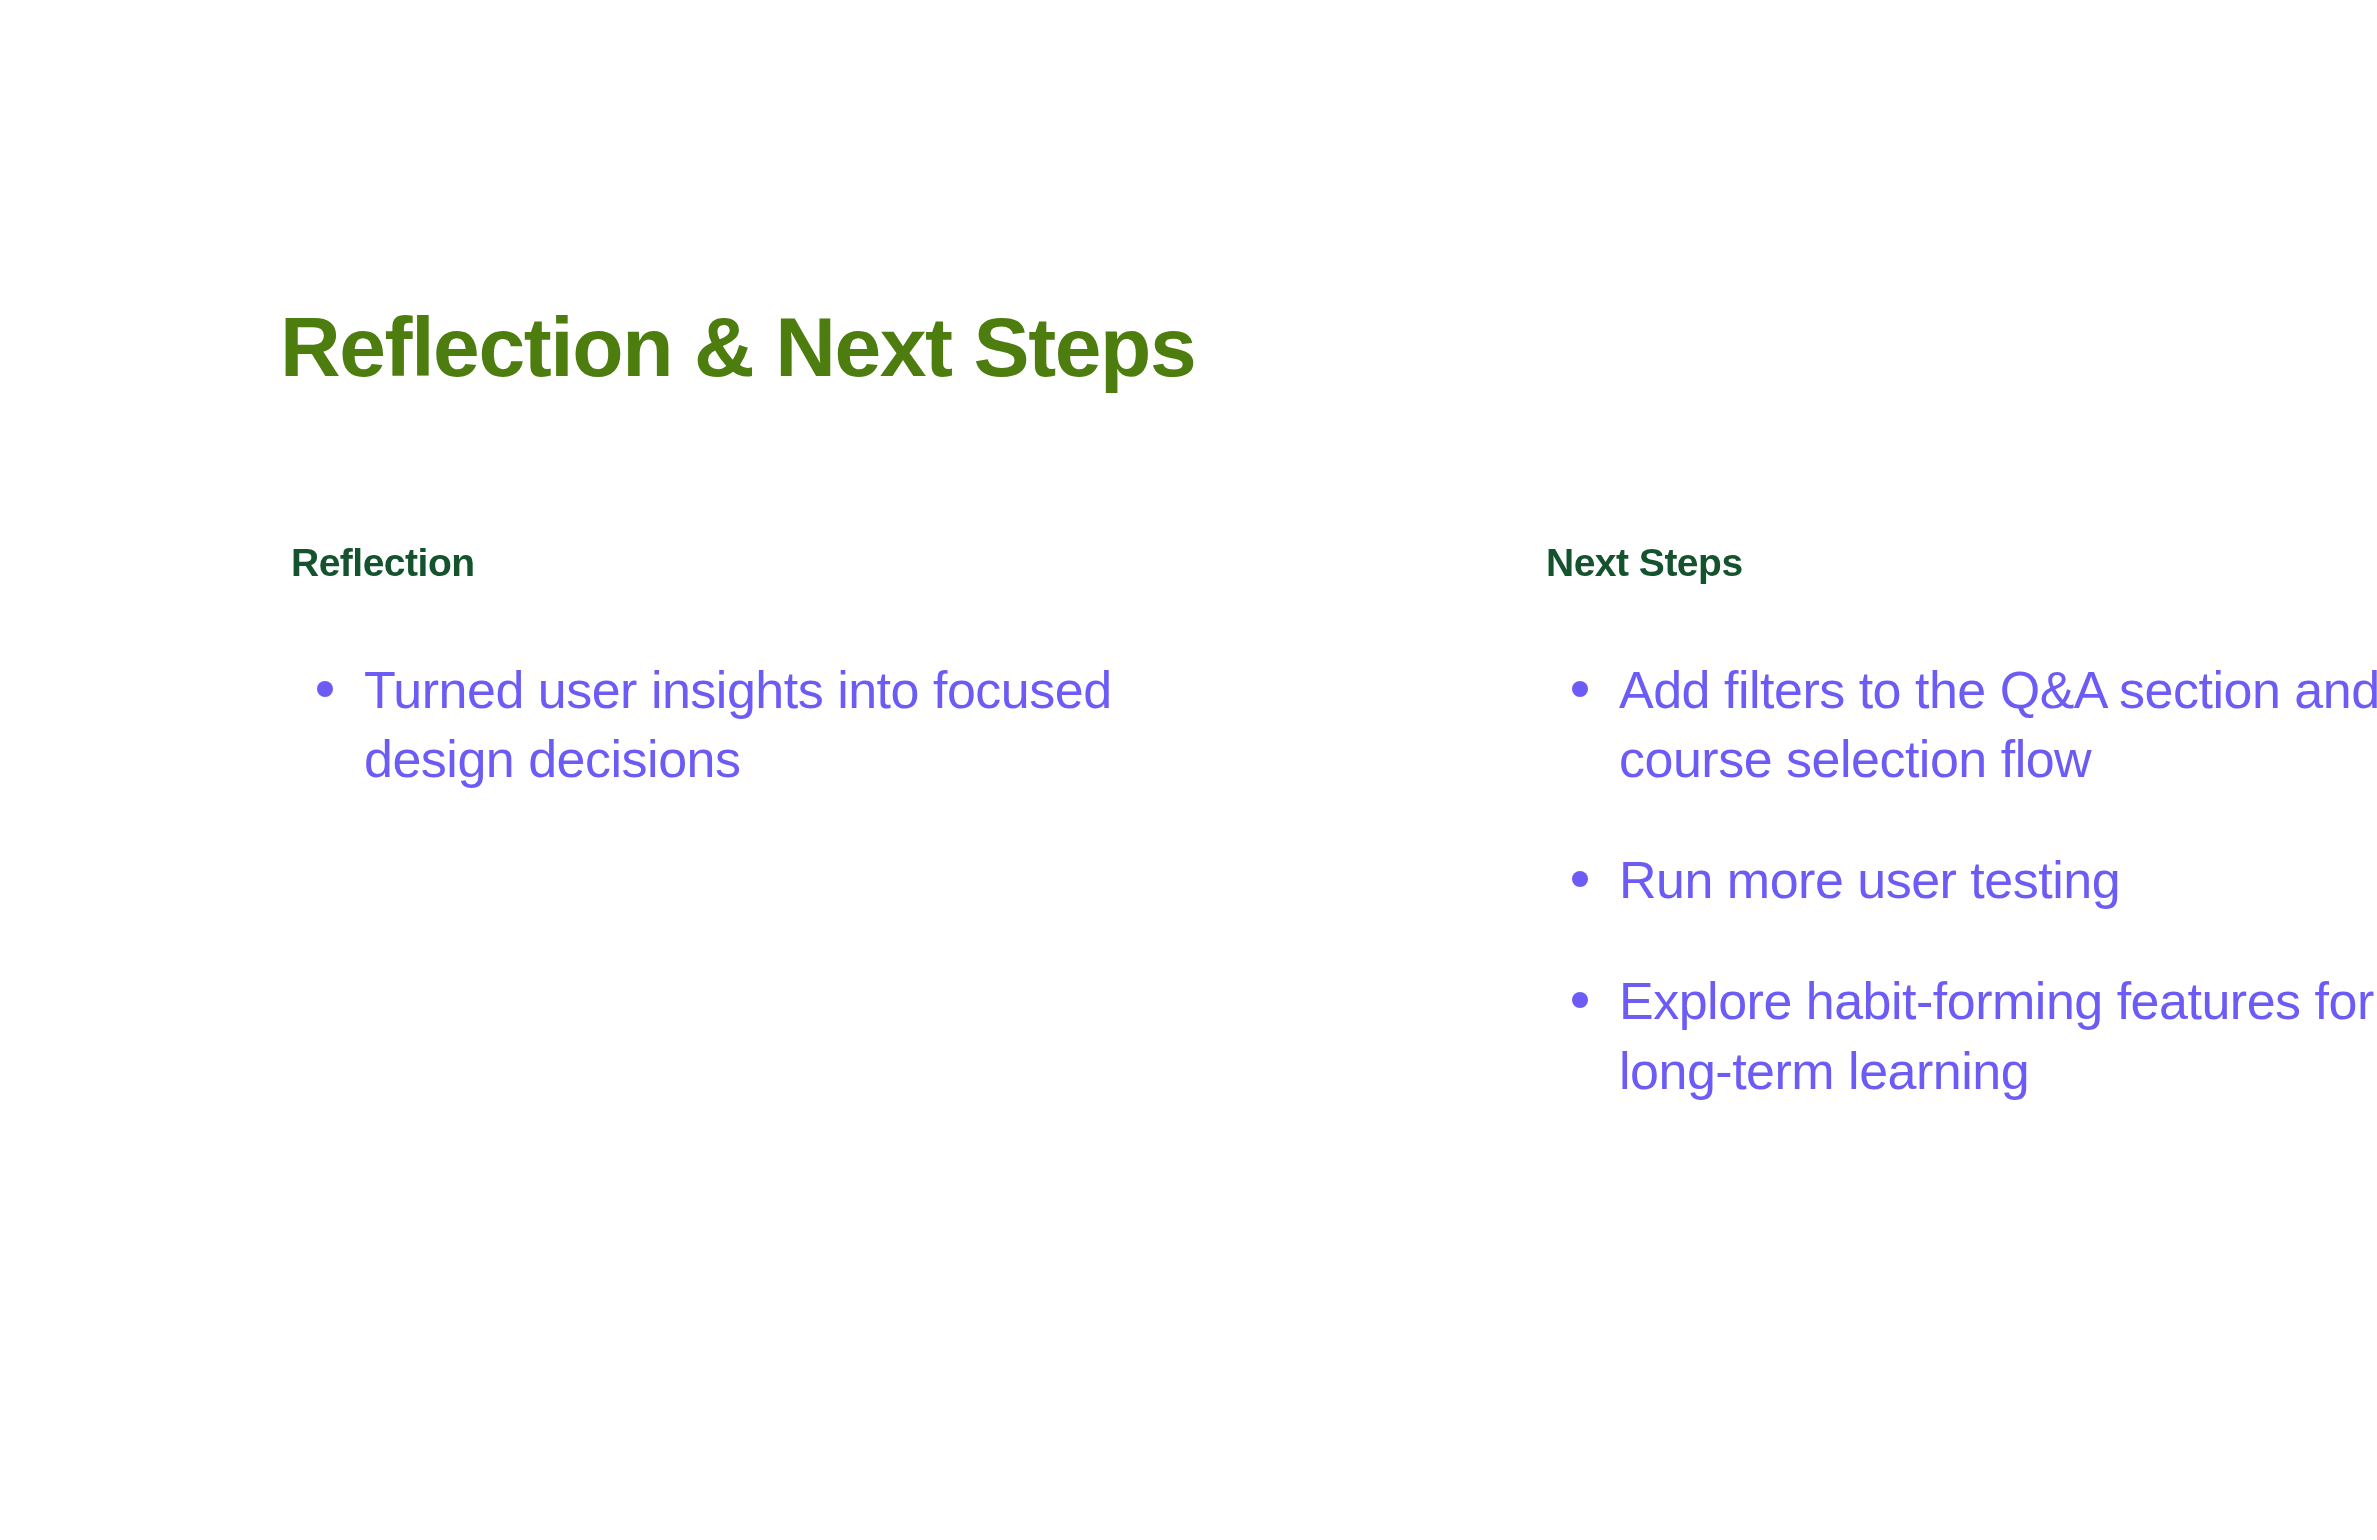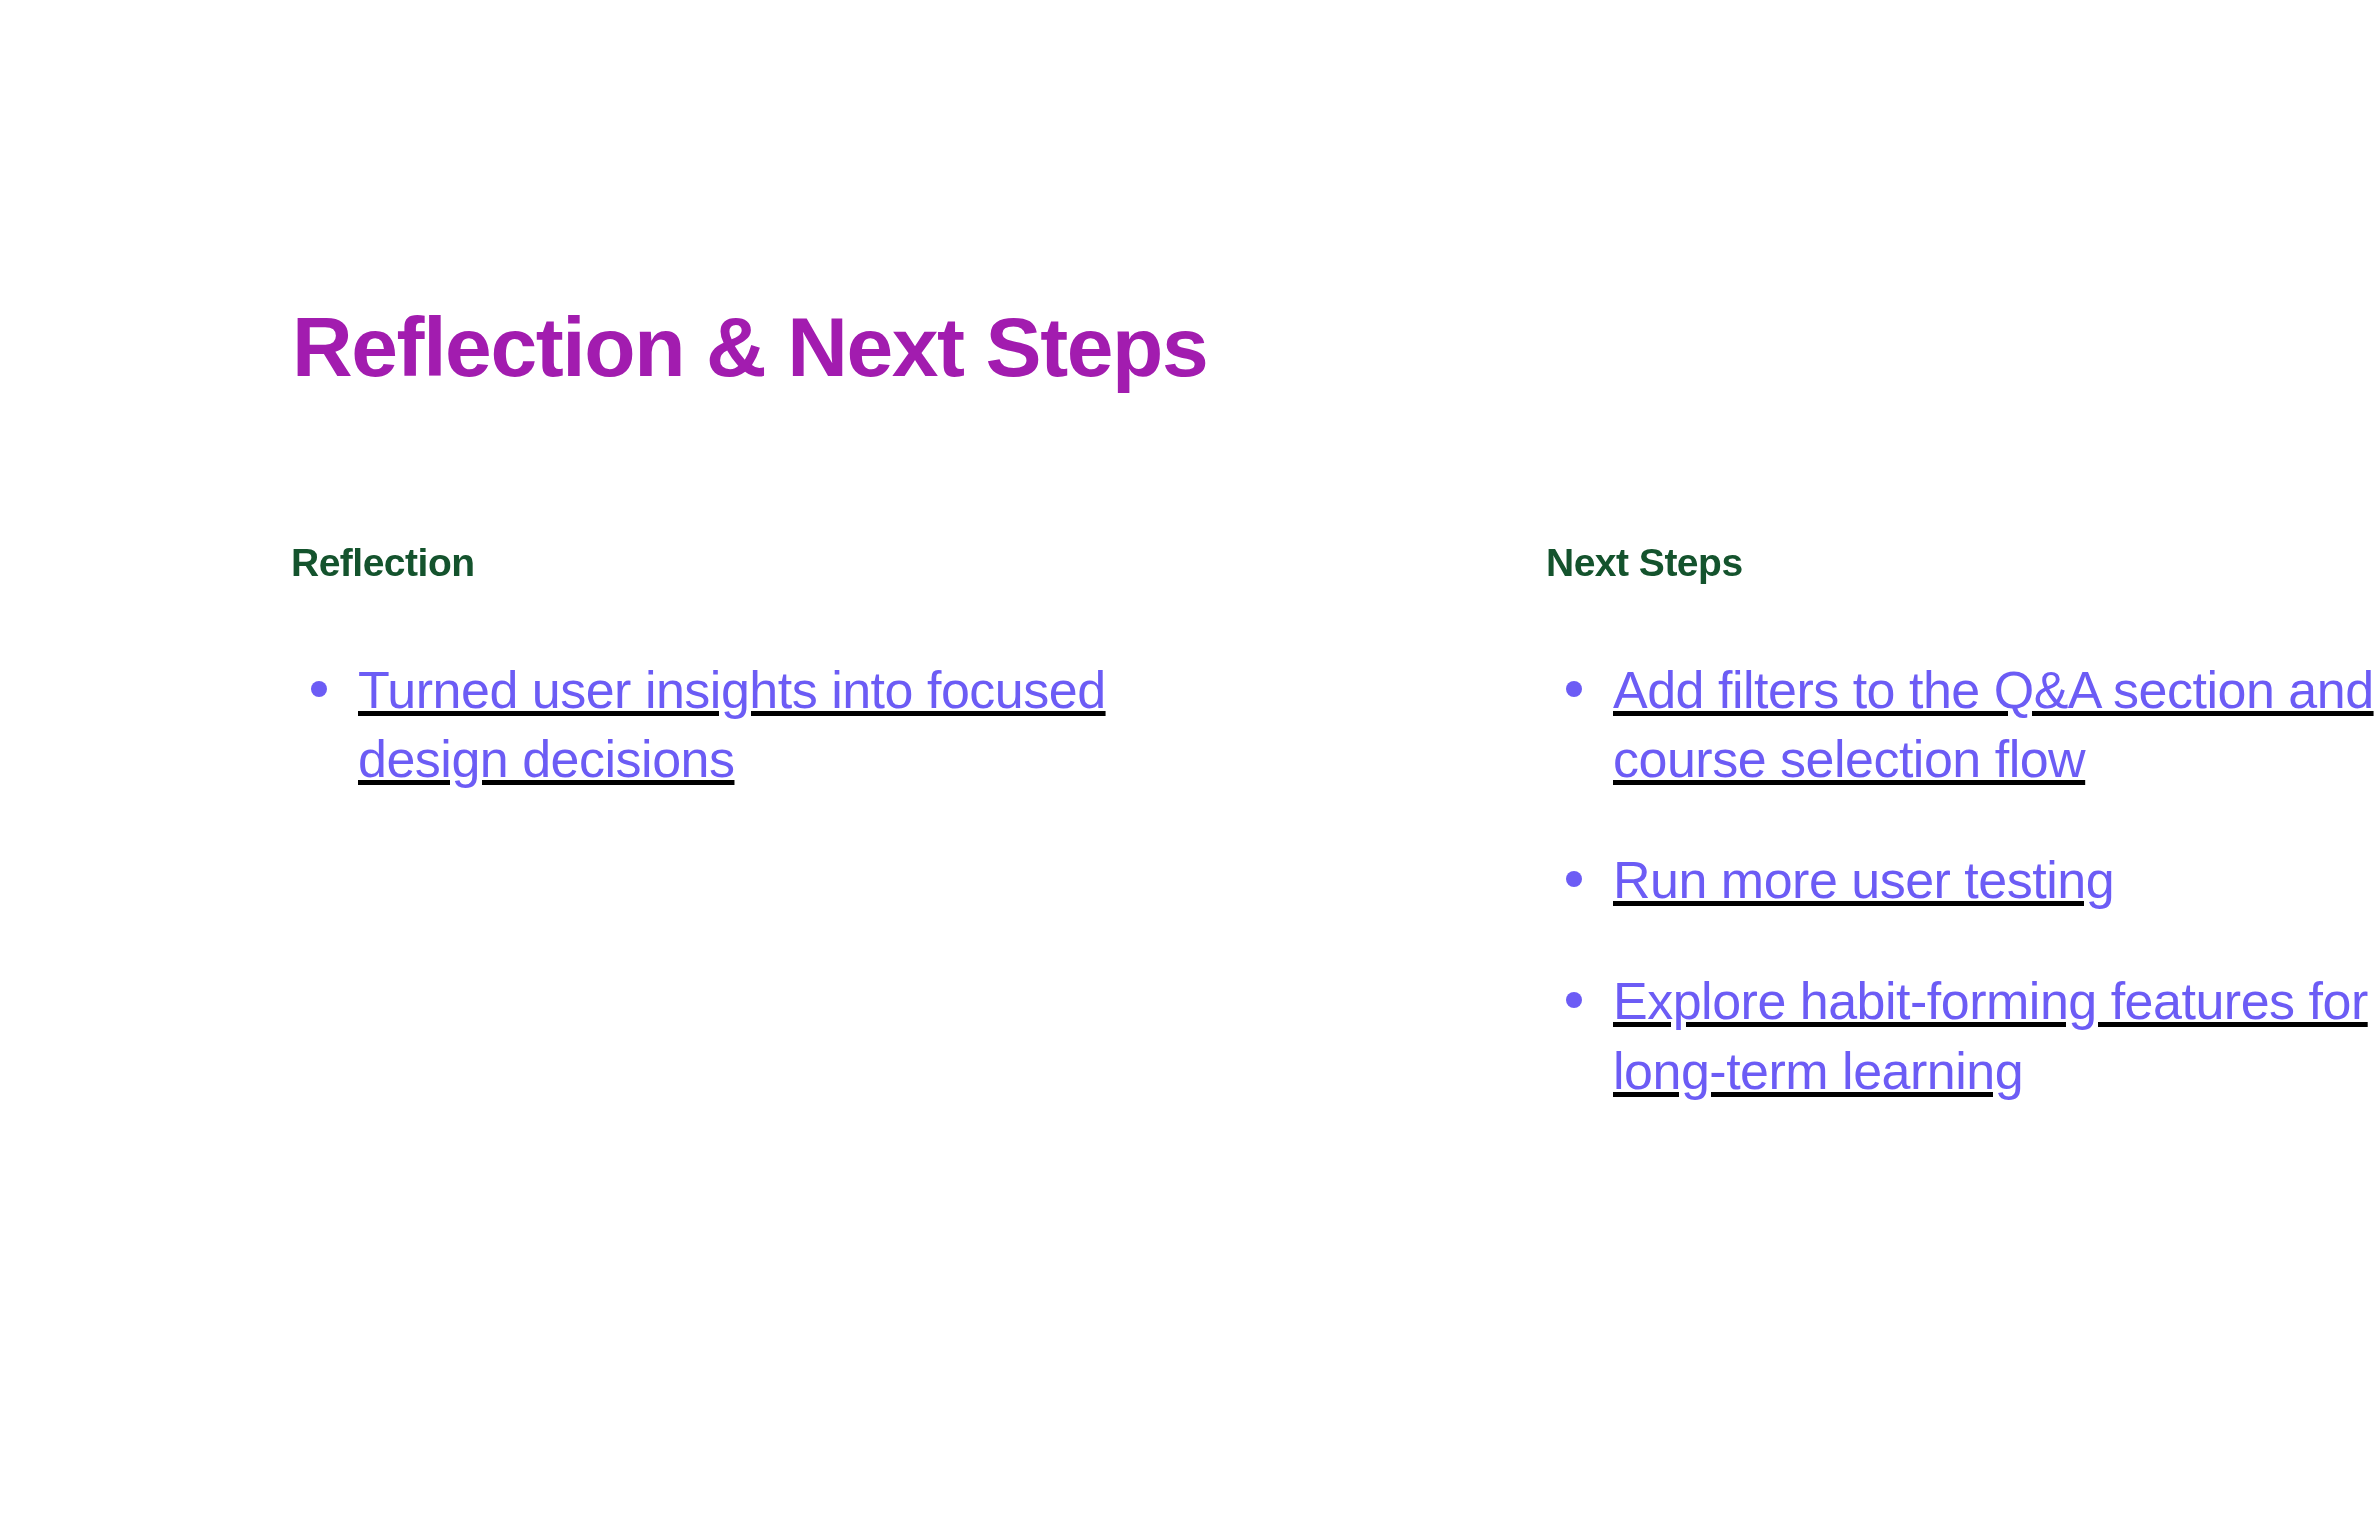--- a/index.html
+++ b/index.html
@@ -23,23 +23,22 @@
   }
 
   .slide-title {
     position: absolute;
     left: 280px;
     top: 247px;
     font-size: 84px;
     font-weight: bold;
     line-height: 1.05;
     letter-spacing: -1.4px;
-    color: #a21caf;
+    color: #4d7c0f;
     white-space: nowrap;
-    margin-left: 12px;
   }
 
   .columns {
     position: absolute;
     left: 280px;
     top: 542px;
     width: 2206px;
     display: flex;
     flex-direction: row;
     align-items: flex-start;
@@ -58,23 +57,22 @@
     font-size: 39px;
     font-weight: bold;
     letter-spacing: -0.5px;
     line-height: 1.1;
     color: #14532d;
     margin: 0 0 71px 11px;
   }
 
   .bullet-list {
     list-style: none;
-    margin: 8px;
+    margin: 14px;
     padding: 0;
-    text-decoration: underline;
   }
 
   .bullet-item {
     position: relative;
     padding-left: 70px;
     font-size: 52px;
     line-height: 1.33;
     letter-spacing: -0.5px;
     color: #6C5CF5;
     margin-bottom: 52px;

